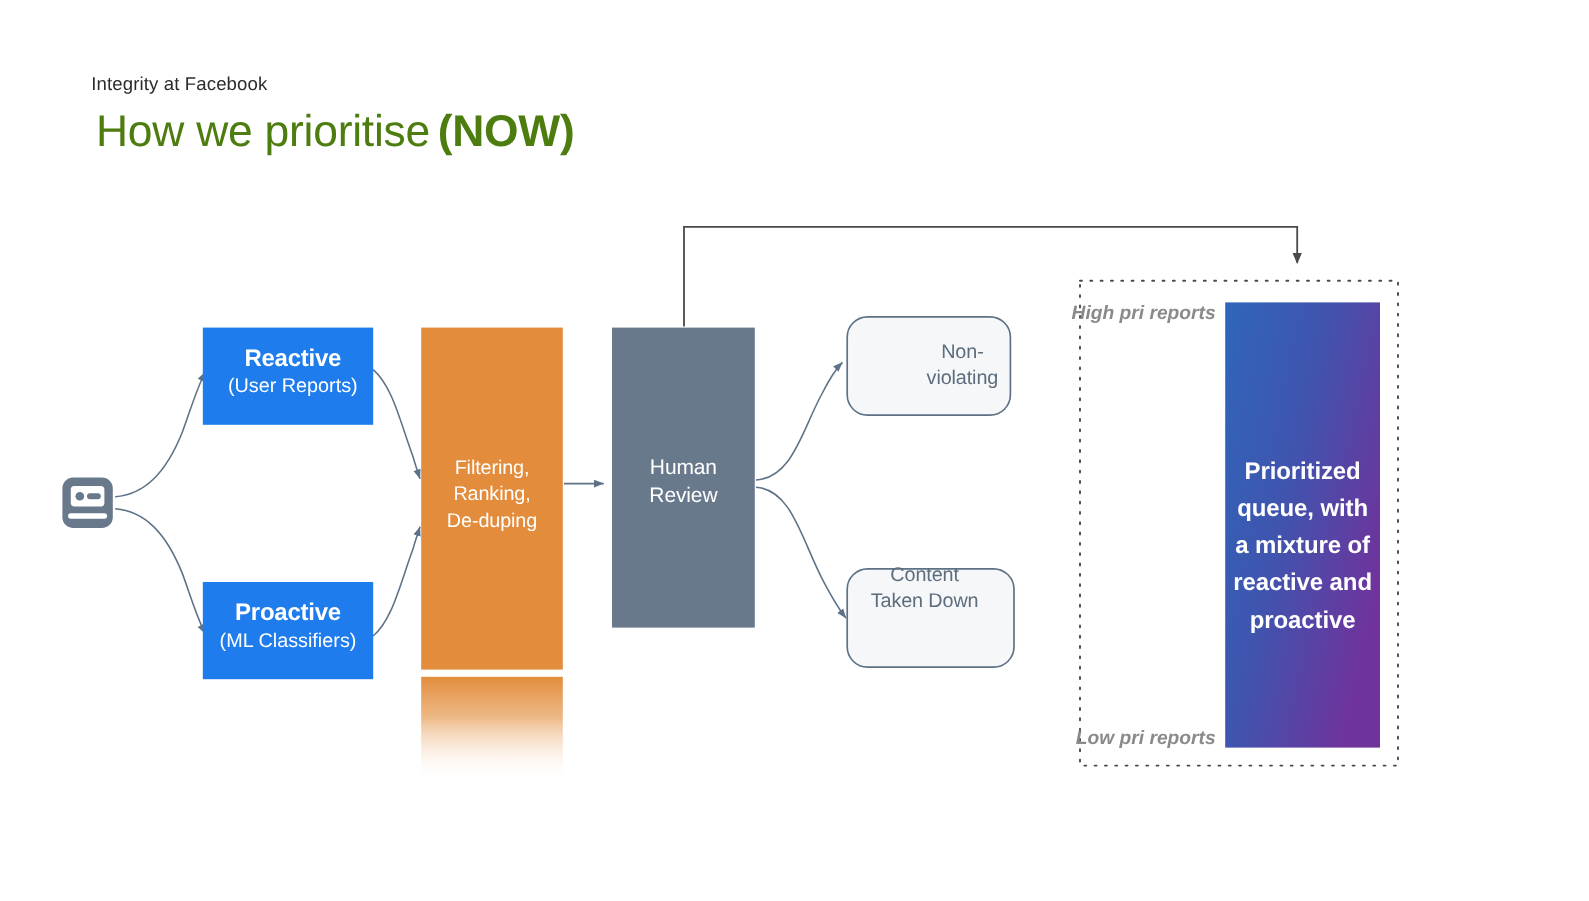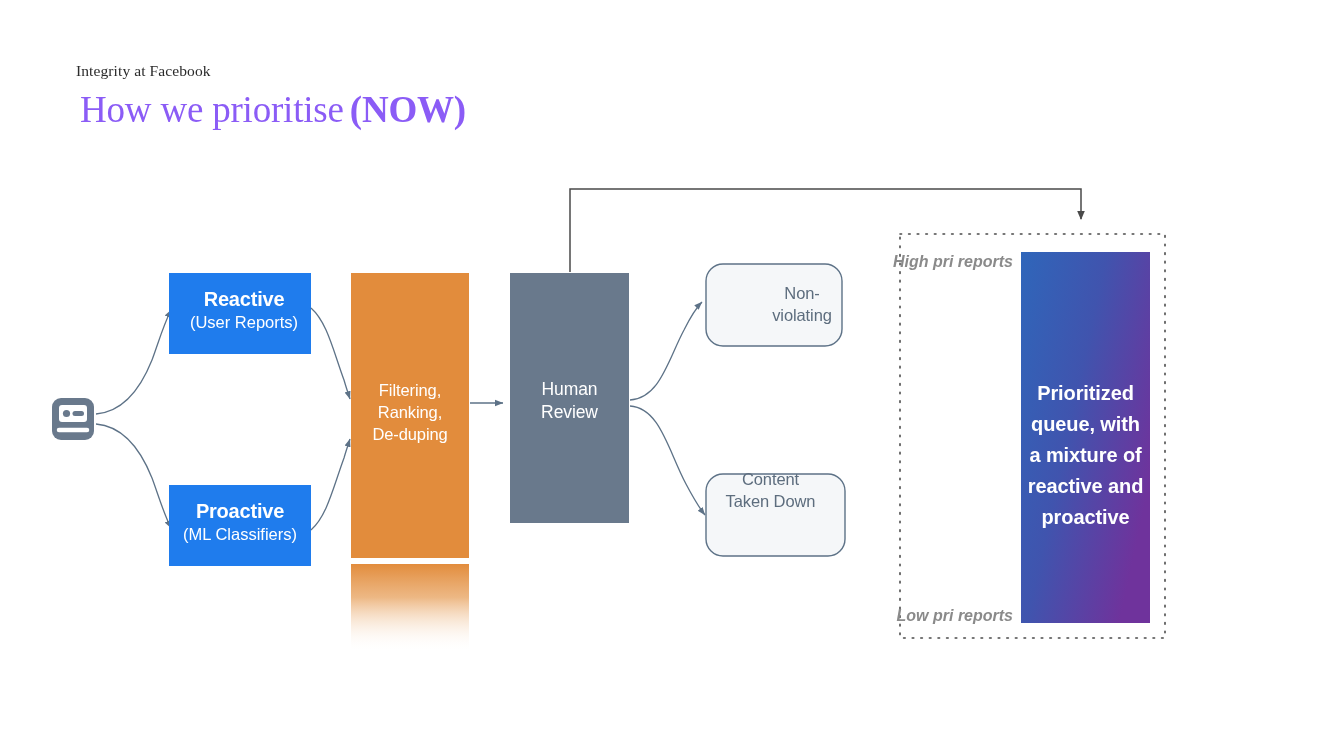--- a/index.html
+++ b/index.html
@@ -15,33 +15,32 @@
     font-family: "Liberation Sans", sans-serif;
     -webkit-font-smoothing: antialiased;
   }
 
   
   #header {
     position: absolute;
     left: 76px;
     top: 62px;
     width: 900px;
-    font-family: Liberation Serif, serif;
   }
   #eyebrow {
     font-size: 15.5px;
     color: #2b2b2b;
     letter-spacing: 0.1px;
     line-height: 1.2;
   }
   #title-row {
     margin-top: 9px;
     margin-left: 4px;
     white-space: nowrap;
-    color: #8b5cf6;
+    color: #4d7c0f;
     line-height: 1.1;
   }
   #title-main {
     font-size: 37px;
     font-weight: 400;
     letter-spacing: -0.2px;
   }
   #title-emph {
     font-size: 37px;
     font-weight: 700;

